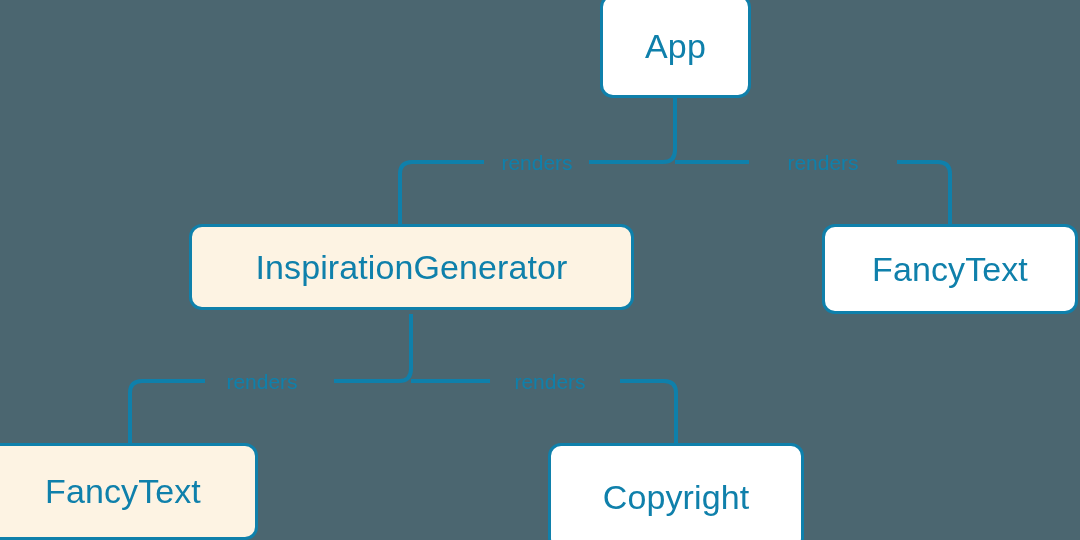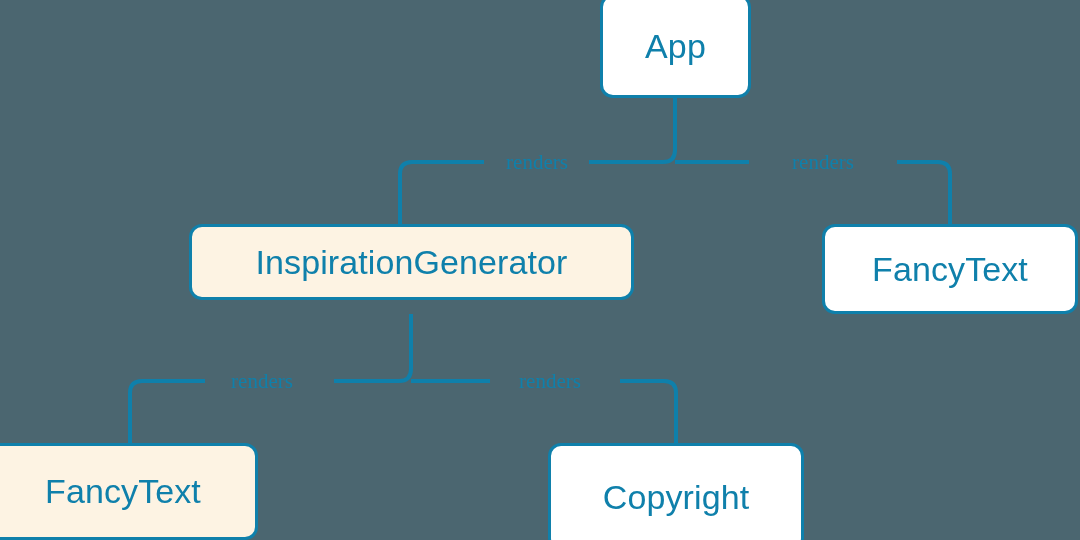--- a/index.html
+++ b/index.html
@@ -46,26 +46,25 @@
   .node.highlight {
     background: #fdf3e3;
   }
   .edge-label {
     position: absolute;
     color: #0f80ab;
     font-size: 21px;
     line-height: 1;
     white-space: nowrap;
     transform: translate(-50%, -50%);
-    font-family: Liberation Serif, serif;
   }
 
   
   #node-app            { left: 600px; top: -6px;  width: 151px; height: 104px; }
-  #node-inspiration    { left: 189px; top: 224px; width: 445px; height: 76px;  }
+  #node-inspiration    { left: 189px; top: 224px; width: 445px; height: 86px;  }
   #node-fancytext-right{ left: 822px; top: 224px; width: 256px; height: 90px;  }
   #node-fancytext-left { left: -12px; top: 443px; width: 270px; height: 97px;  }
   #node-copyright      { left: 548px; top: 443px; width: 256px; height: 108px;  }
 
   
   #label-app-inspiration { left: 537px; top: 162px; }
   #label-app-fancytext   { left: 823px; top: 162px; }
   #label-ig-fancytext    { left: 262px; top: 381px; }
   #label-ig-copyright    { left: 550px; top: 381px; }
 </style>

